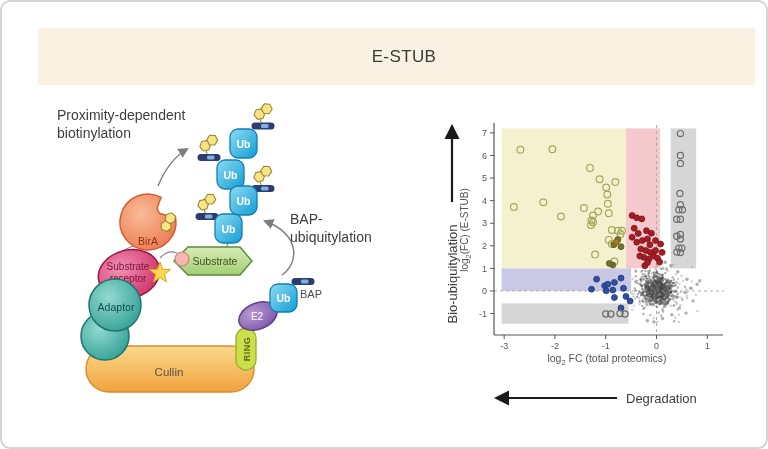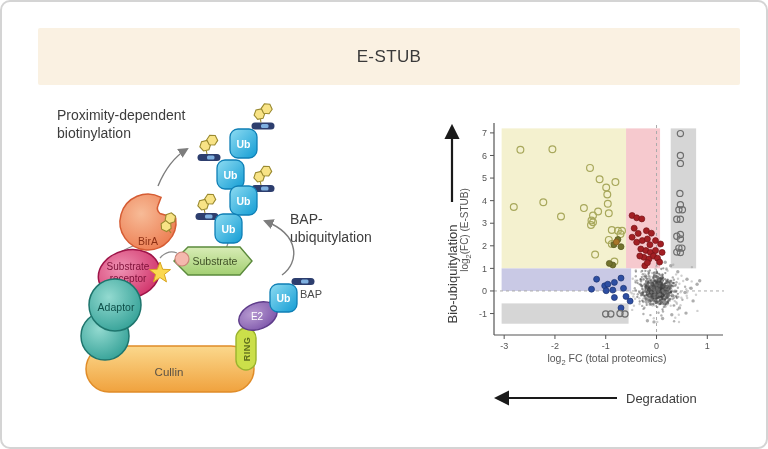--- a/index.html
+++ b/index.html
@@ -3,21 +3,21 @@
 <meta charset="utf-8">
 <style>
   html,body{margin:0;padding:0;background:#ffffff;}
   .screen{
     position:relative;width:768px;height:449px;background:#ffffff;
     border:2px solid #d4d4d4;border-radius:10px;box-sizing:border-box;overflow:hidden;
     font-family:"Liberation Sans",sans-serif;
   }
   .banner{
     position:absolute;left:36px;top:26px;width:702px;height:57px;
-    background:#faf1e2;border-radius:2px;display:flex;align-items:center;justify-content:center;
+    background:#faf1e2;border-radius:2px;display:flex;align-items:center;justify-content:center;padding-left:15px;
   }
   .banner span{font-size:17px;color:#3a3a3a;letter-spacing:.4px;}
   svg{position:absolute;}
   #diagram{left:40px;top:96px;}
   #chart{left:428px;top:98px;}
   svg text{font-family:"Liberation Sans",sans-serif;}
   .dlabel{font-size:14px;fill:#3d3d3d;}
   .axis-tick{font-size:9px;fill:#555;}
 </style>
 </head>

